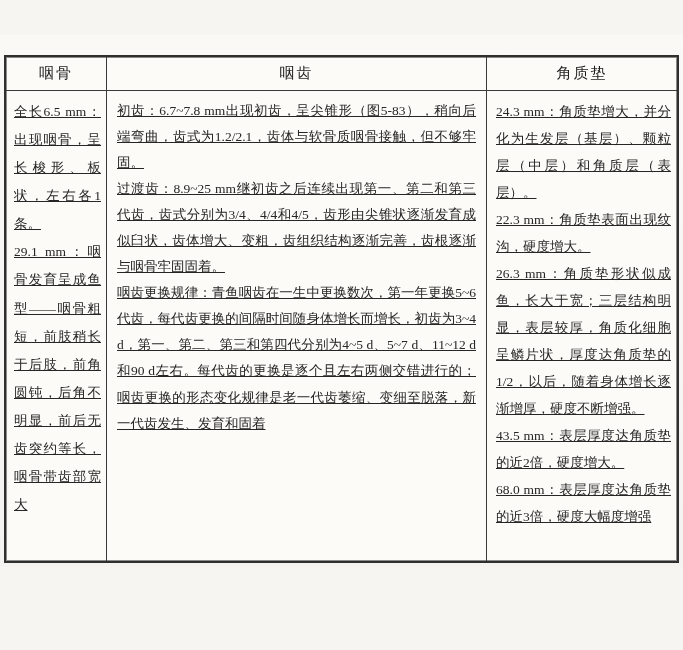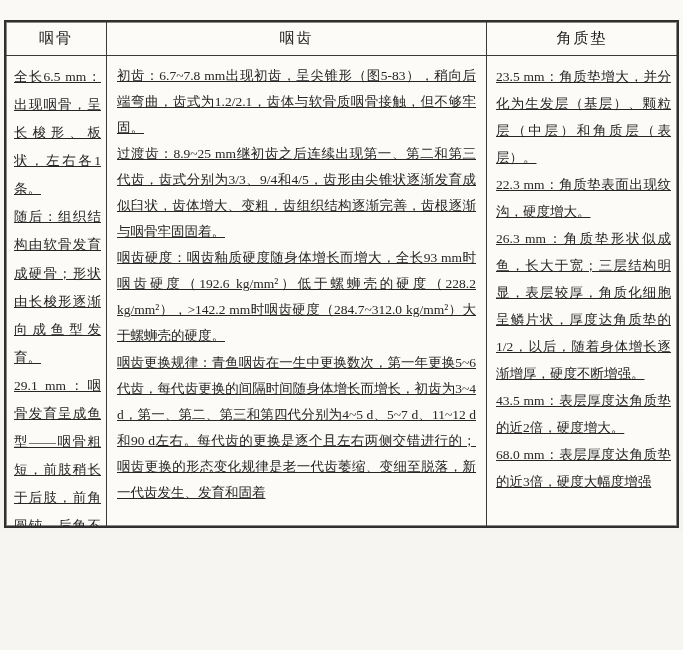--- a/index.html
+++ b/index.html
@@ -8,20 +8,21 @@
     background:#f6f5f1;
     font-family:"Liberation Serif","DejaVu Serif",serif;
     color:#262626;
     overflow:hidden;
   }
   .page{
     box-sizing:border-box;
     width:683px;height:532px;
     padding:20px 4px 4px 4px;
     background:linear-gradient(180deg,#faf9f5 0%,#f7f6f2 60%,#f4f3ef 100%);
+    margin-top:35px;
   }
   .table{
     box-sizing:border-box;
     width:100%;height:100%;
     border:2px solid #2f2f2f;
     background:#fcfbf8;
     display:flex;
     flex-direction:column;
     box-shadow:0 0 0 1px #8a8a86 inset;
   }
@@ -67,33 +68,31 @@
     <div class="thead">
       <div class="th c1">咽骨</div>
       <div class="th c2">咽齿</div>
       <div class="th c3">角质垫</div>
     </div>
 
     <div class="tbody">
 
       <div class="td c1">
         <p>全长6.5 mm：出现咽骨，呈长梭形、板状，左右各1条。</p>
-        <p>随后：组织结构由软骨发育成硬骨；形状由长梭形逐渐向成鱼型发育。</p>
         <p>29.1 mm：咽骨发育呈成鱼型——咽骨粗短，前肢稍长于后肢，前角圆钝，后角不明显，前后无齿突约等长，咽骨带齿部宽大</p>
       </div>
 
       <div class="td c2">
         <p>初齿：6.7~7.8 mm出现初齿，呈尖锥形（图5-83），稍向后端弯曲，齿式为1.2/2.1，齿体与软骨质咽骨接触，但不够牢固。</p>
-        <p>过渡齿：8.9~25 mm继初齿之后连续出现第一、第二和第三代齿，齿式分别为3/3、9/4和4/5，齿形由尖锥状逐渐发育成似臼状，齿体增大、变粗，齿组织结构逐渐完善，齿根逐渐与咽骨牢固固着。</p>
-        <p>咽齿硬度：咽齿釉质硬度随身体增长而增大，全长93 mm时咽齿硬度（192.6 kg/mm²）低于螺蛳壳的硬度（228.2 kg/mm²），&gt;142.2 mm时咽齿硬度（284.7~312.0 kg/mm²）大于螺蛳壳的硬度。</p>
+        <p>过渡齿：8.9~25 mm继初齿之后连续出现第一、第二和第三代齿，齿式分别为3/4、4/4和4/5，齿形由尖锥状逐渐发育成似臼状，齿体增大、变粗，齿组织结构逐渐完善，齿根逐渐与咽骨牢固固着。</p>
         <p>咽齿更换规律：青鱼咽齿在一生中更换数次，第一年更换5~6代齿，每代齿更换的间隔时间随身体增长而增长，初齿为3~4 d，第一、第二、第三和第四代分别为4~5 d、5~7 d、11~12 d和90 d左右。每代齿的更换是逐个且左右两侧交错进行的；咽齿更换的形态变化规律是老一代齿萎缩、变细至脱落，新一代齿发生、发育和固着</p>
       </div>
 
       <div class="td c3">
-        <p>23.5 mm：角质垫增大，并分化为生发层（基层）、颗粒层（中层）和角质层（表层）。</p>
+        <p>24.3 mm：角质垫增大，并分化为生发层（基层）、颗粒层（中层）和角质层（表层）。</p>
         <p>22.3 mm：角质垫表面出现纹沟，硬度增大。</p>
         <p>26.3 mm：角质垫形状似成鱼，长大于宽；三层结构明显，表层较厚，角质化细胞呈鳞片状，厚度达角质垫的1/2，以后，随着身体增长逐渐增厚，硬度不断增强。</p>
         <p>43.5 mm：表层厚度达角质垫的近2倍，硬度增大。</p>
         <p>68.0 mm：表层厚度达角质垫的近3倍，硬度大幅度增强</p>
       </div>
 
     </div>
   </div>
 </div>
 

